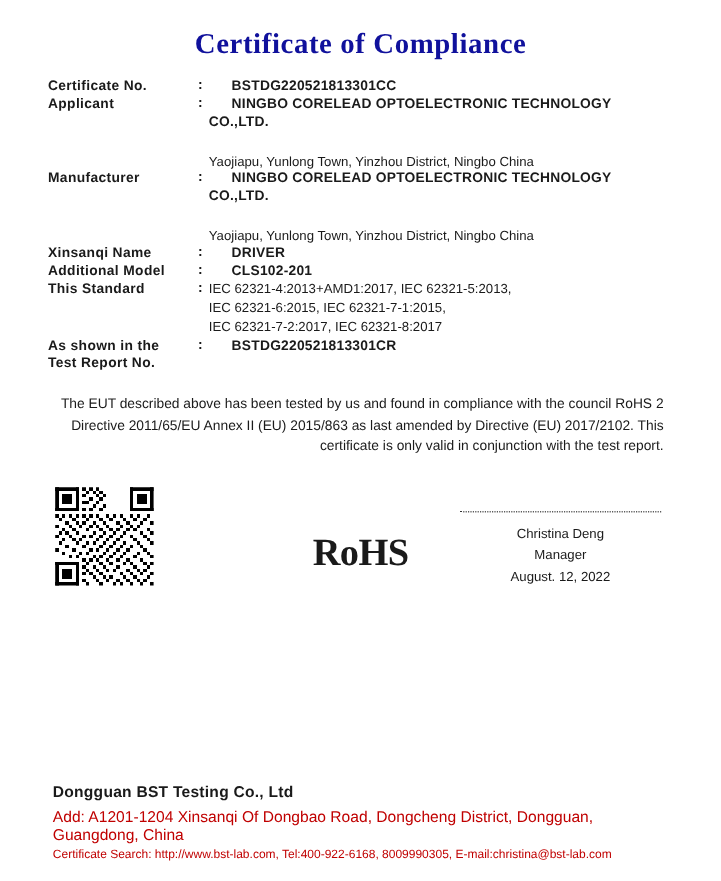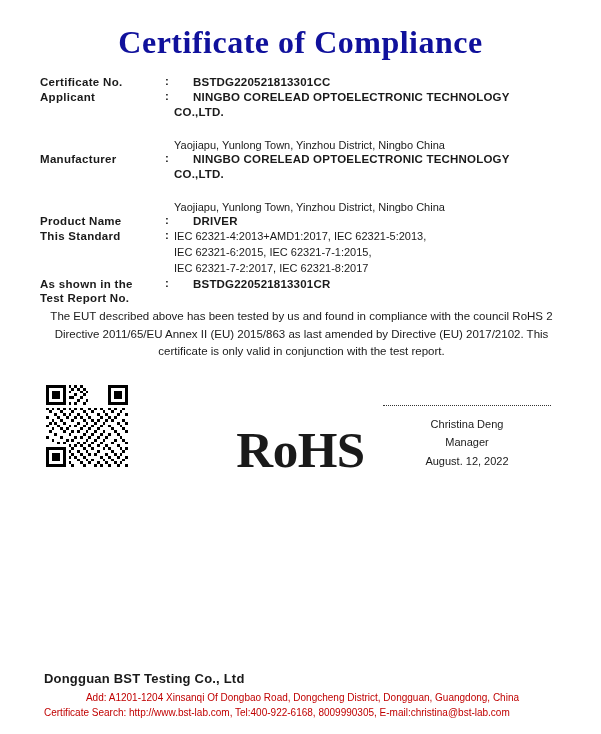--- a/index.html
+++ b/index.html
@@ -19,21 +19,21 @@
     position: relative;
     width: 601px;
     height: 734px;
     box-sizing: border-box;
     padding: 0 40px;
   }
   .cert-title {
     text-align: center;
     font-family: "Liberation Serif", serif;
     font-weight: bold;
-    font-size: 32px;
+    font-size: 24px;
     color: #10119c;
     letter-spacing: 0.5px;
     padding-top: 24px;
     padding-bottom: 14px;
     white-space: nowrap;
   }
   table.fields {
     width: 100%;
     border-collapse: collapse;
     font-size: 11.5px;
@@ -75,25 +75,25 @@
   }
   .val .std-line {
     display: block;
     font-size: 11px;
     line-height: 1.45;
   }
   .mid-colon {
     vertical-align: middle;
   }
   .statement {
-    margin-top: 2px;
+    margin-top: 18px;
     padding: 0 8px 0 10px;
     font-size: 11.5px;
     line-height: 1.55;
-    text-align: center;
+    text-align: right;
   }
   .middle-block {
     position: relative;
     height: 150px;
     margin-top: 18px;
   }
   .qr {
     position: absolute;
     left: 6px;
     top: 6px;
@@ -101,21 +101,21 @@
     height: 82px;
   }
   .rohs {
     position: absolute;
     left: 0;
     right: 0;
     top: 42px;
     text-align: center;
     font-family: "Liberation Serif", serif;
     font-weight: bold;
-    font-size: 51px;
+    font-size: 32px;
     letter-spacing: -0.5px;
   }
   .sign {
     position: absolute;
     right: 10px;
     top: 26px;
     width: 168px;
     text-align: center;
   }
   .sign .dots {
@@ -134,25 +134,24 @@
     right: 40px;
     bottom: 16px;
   }
   .footer .company {
     font-size: 13px;
     font-weight: bold;
     letter-spacing: 0.2px;
     padding-left: 4px;
   }
   .footer .addr {
-    font-size: 10px;
+    font-size: 13px;
     color: #c00000;
     margin-top: 6px;
     padding-left: 4px;
-    text-align: center;
   }
   .footer .search {
     font-size: 10px;
     color: #c00000;
     margin-top: 4px;
     padding-left: 4px;
   }
   .qr svg { display: block; }
 </style>
 </head>
@@ -181,24 +180,31 @@
     </tr>
     <tr>
       <td class="lbl">Manufacturer</td>
       <td class="colon">:</td>
       <td class="val">
         <span class="strong">NINGBO CORELEAD OPTOELECTRONIC TECHNOLOGY CO.,LTD.</span>
         <span class="sub">Yaojiapu, Yunlong Town, Yinzhou District, Ningbo China</span>
       </td>
     </tr>
     <tr>
-      <td class="lbl">Product Name</td>
+      <td class="lbl">Xinsanqi Name</td>
       <td class="colon">:</td>
       <td class="val">
         <span class="strong">DRIVER</span>
+      </td>
+    </tr>
+    <tr>
+      <td class="lbl">Additional Model</td>
+      <td class="colon">:</td>
+      <td class="val">
+        <span class="strong">CLS102-201</span>
       </td>
     </tr>
     <tr>
       <td class="lbl">This Standard</td>
       <td class="colon mid-colon">:</td>
       <td class="val">
         <span class="std-line">IEC 62321-4:2013+AMD1:2017, IEC 62321-5:2013,</span>
         <span class="std-line">IEC 62321-6:2015, IEC 62321-7-1:2015,</span>
         <span class="std-line">IEC 62321-7-2:2017, IEC 62321-8:2017</span>
       </td>

